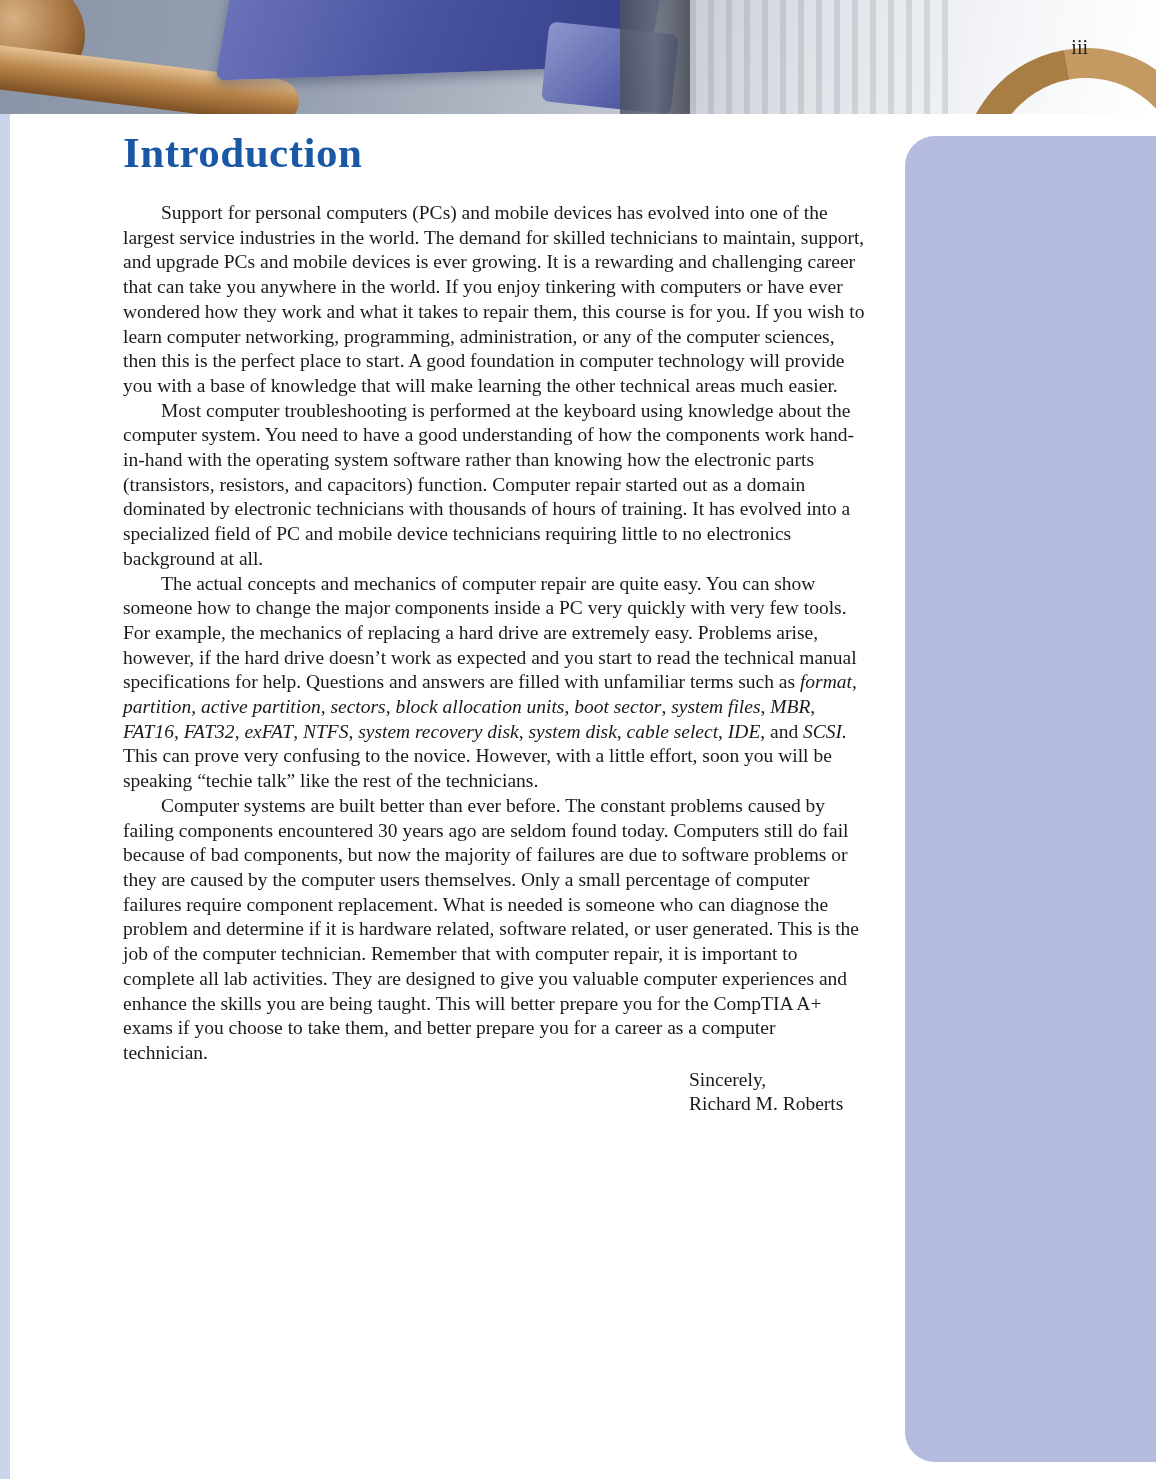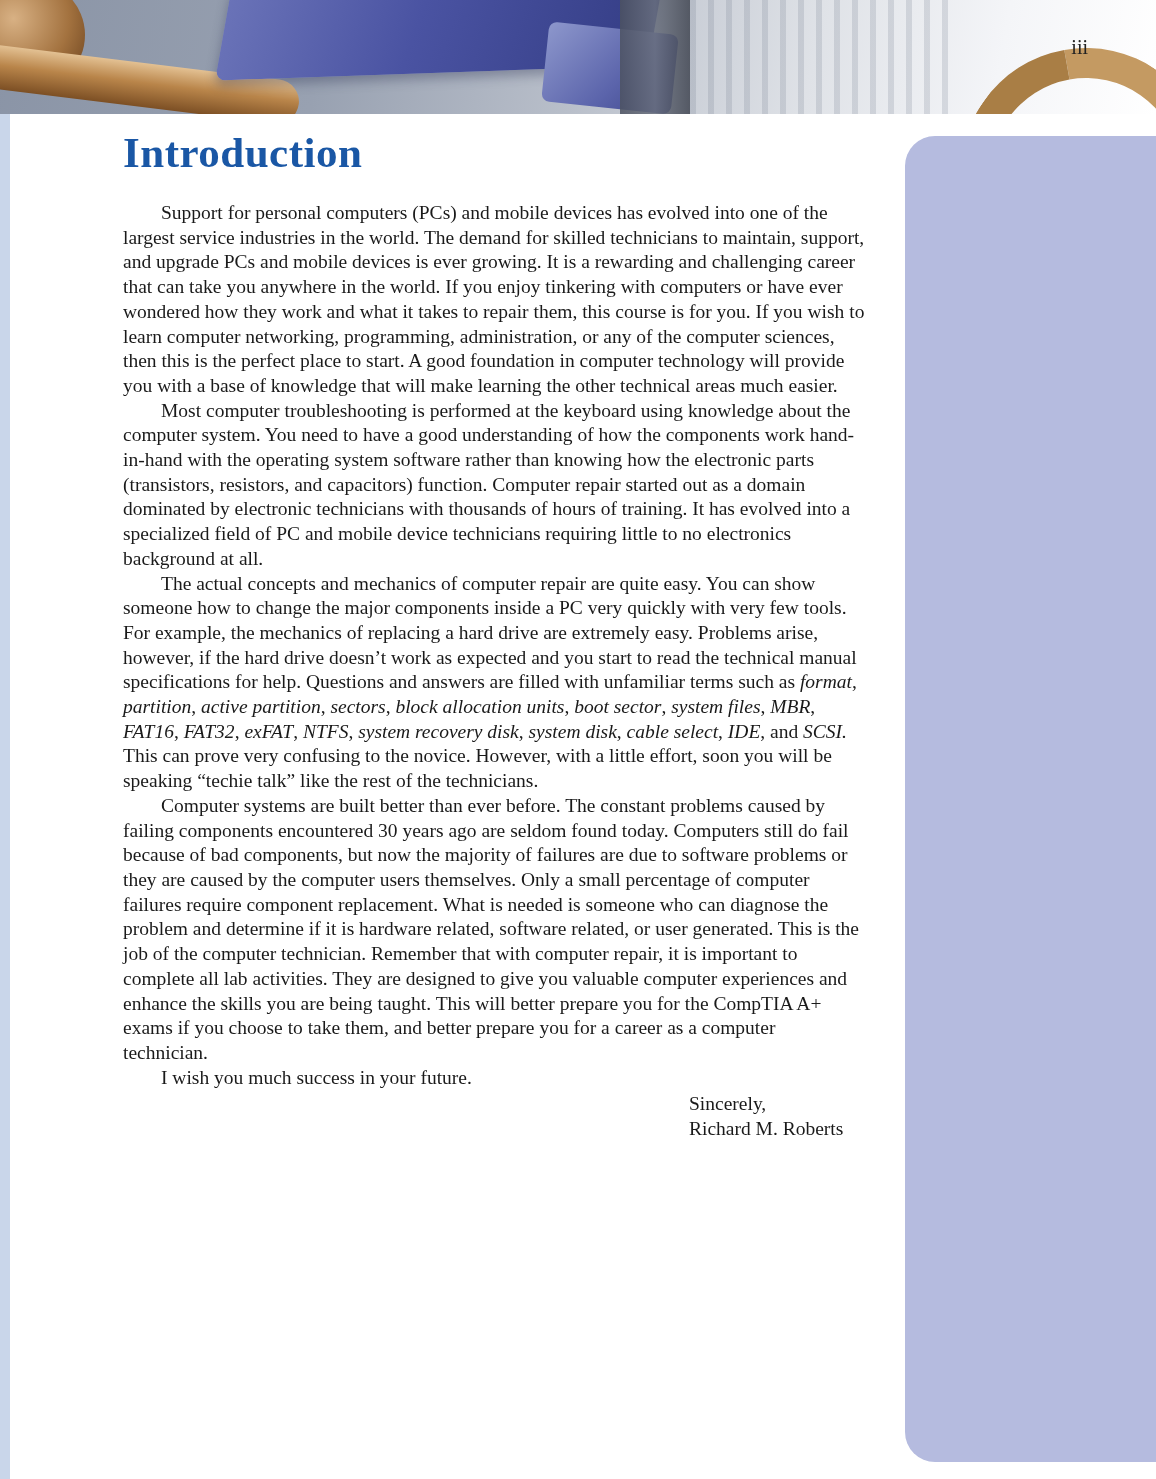--- a/index.html
+++ b/index.html
@@ -121,21 +121,20 @@
   <div class="side-panel"></div>
 
   <div class="content">
     <h1 class="title">Introduction</h1>
 
     <div>
         <p class="para"><span>Support for personal computers (PCs) and mobile devices  has evolved into one of the largest service industries in the world. The demand for skilled technicians to maintain, support, and upgrade PCs and mobile devices is ever growing. It is a rewarding and challenging career that can take you anywhere in the world. If you enjoy tinkering with computers or have ever wondered how they work and what it takes to repair them, this course is for you. If you wish to learn computer networking, programming, administration, or any of the computer sciences, then this is the perfect place to start. A good foundation in computer technology will provide you with a base of knowledge that will make learning the other technical areas much easier.</span></p>
         <p class="para"><span>Most computer troubleshooting is performed at the keyboard using knowledge about the computer system. You need to have a good understanding of how the components work hand-in-hand with the operating system software rather than knowing how the electronic parts (transistors, resistors, and capacitors) function. Computer repair started out as a domain dominated by electronic technicians with thousands of hours of training. It has evolved into a specialized field of PC and mobile device technicians requiring little to no electronics background at all.</span></p>
         <p class="para"><span>The actual concepts and mechanics of computer repair are quite easy. You can show someone how to change the major components inside a PC very quickly with very few tools. For example, the mechanics of replacing a hard drive are extremely easy. Problems arise, however, if the hard drive doesn’t work as expected and you start to read the technical manual specifications for help. Questions and answers are filled with unfamiliar terms such as </span><span class="it">format</span><span>, </span><span class="it">partition</span><span>, </span><span class="it">active partition</span><span>, </span><span class="it">sectors</span><span>, </span><span class="it">block allocation units</span><span>, </span><span class="it">boot sector</span><span>, </span><span class="it">system files</span><span>, </span><span class="it">MBR</span><span>, </span><span class="it">FAT16</span><span>, </span><span class="it">FAT32</span><span>, </span><span class="it">exFAT</span><span>, </span><span class="it">NTFS</span><span>,  </span><span class="it">system recovery disk</span><span>, </span><span class="it">system disk</span><span>, </span><span class="it">cable select</span><span>, </span><span class="it">IDE</span><span>,  and </span><span class="it">SCSI.</span><span> This can prove very confusing to the novice. However, with a little effort, soon you will be speaking “techie talk” like the rest of the technicians.</span></p>
         <p class="para"><span>Computer systems are built better than ever before. The constant problems caused by failing components encountered 30 years ago are seldom found today. Computers still do fail because of bad components, but now the majority of failures are due to software problems or they are caused by the computer users themselves. Only a small percentage of computer failures require component replacement. What is needed is someone who can diagnose the problem and determine if it is hardware related, software related, or user generated. This is the job of the computer technician. Remember that with computer repair, it is important to complete all lab activities. They are designed to give you valuable computer experiences and enhance the skills you are being taught. This will better prepare you for the CompTIA A+ exams if you choose to take them, and better prepare you for a career as a computer technician.</span></p>
-        <p class="para"><span>I wish you much success in your future.</span></p>
       </div>
 
     <div class="signature-block">
       <div>Sincerely,</div>
       <div>Richard M. Roberts</div>
     </div>
   </div>
 
 </div>
 

